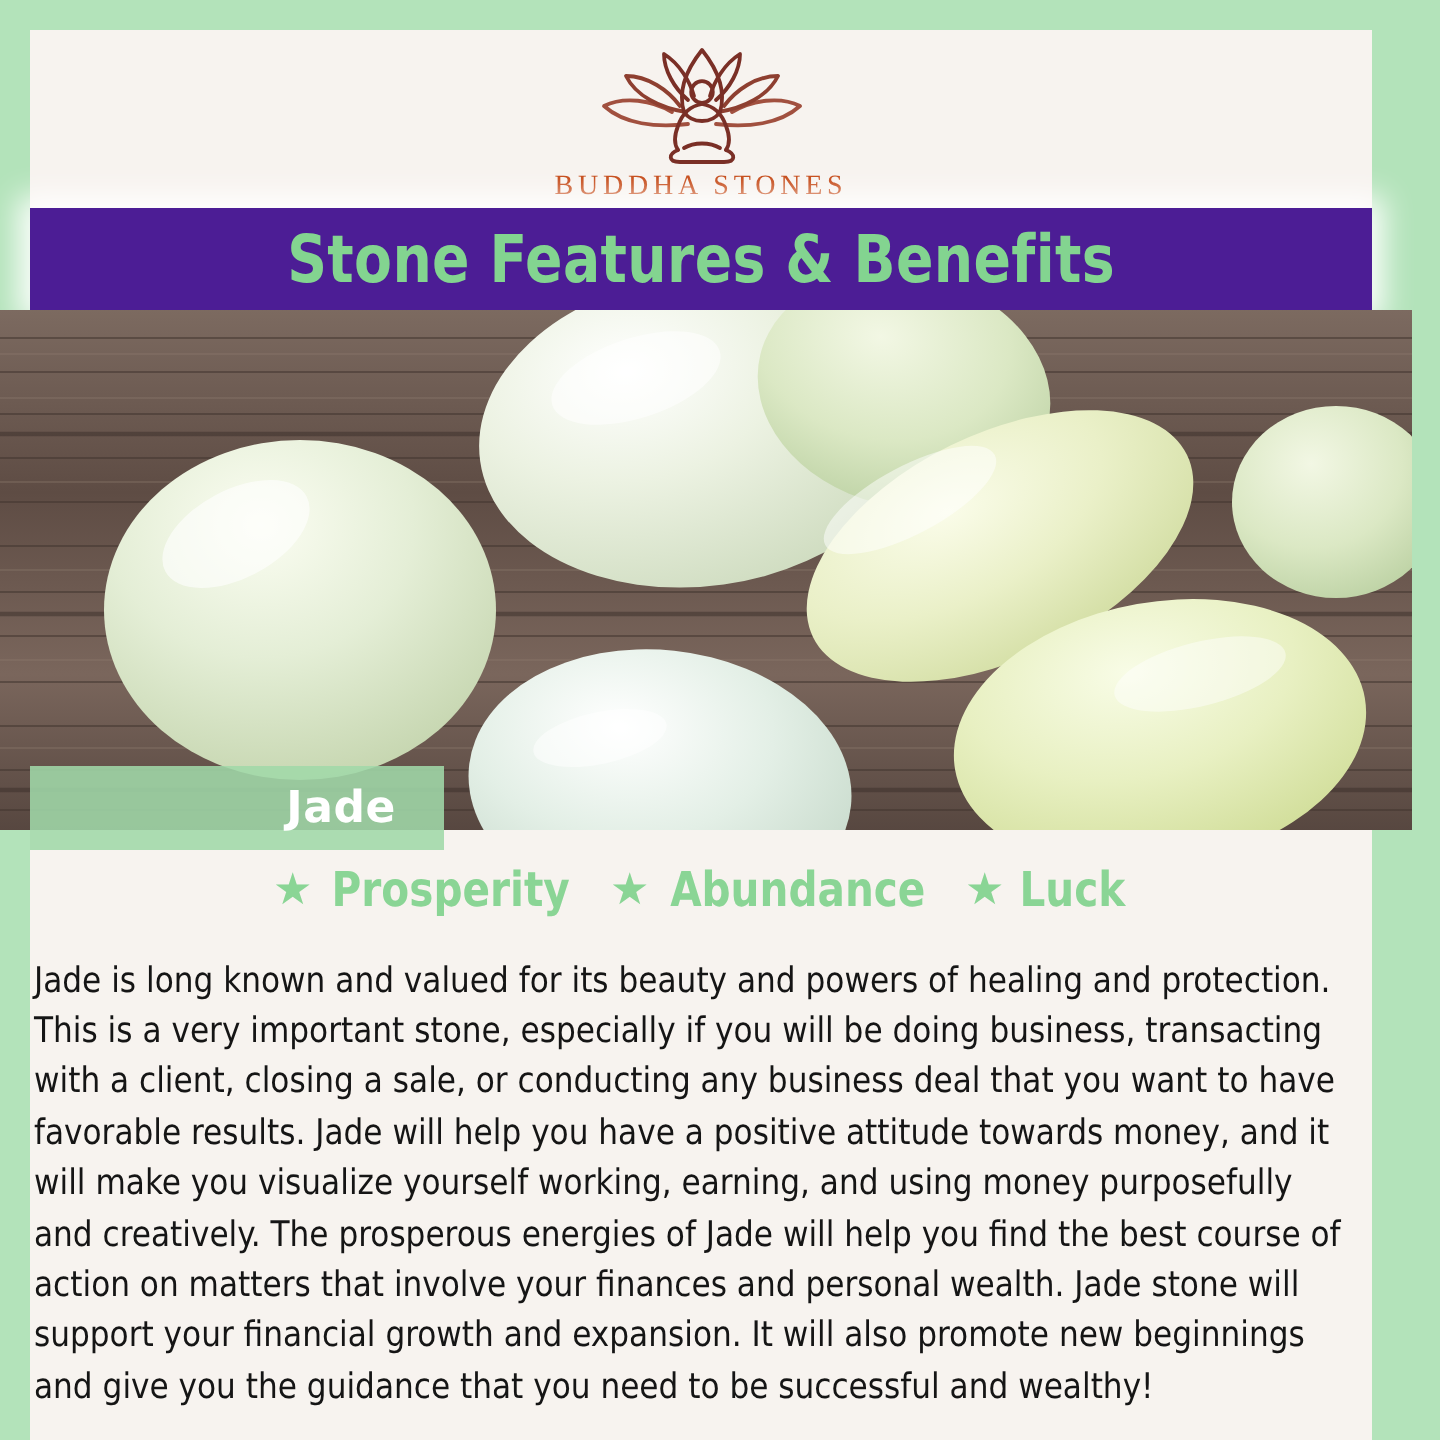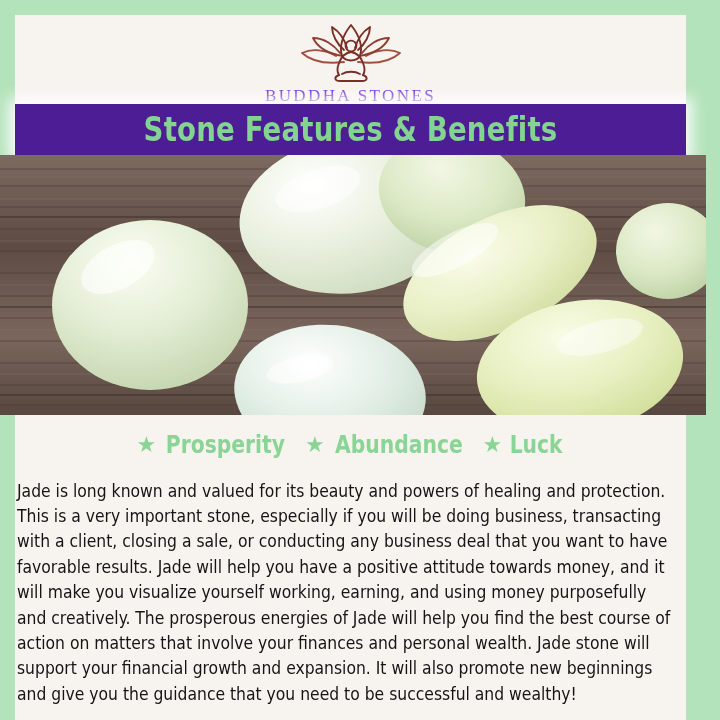--- a/index.html
+++ b/index.html
@@ -63,23 +63,23 @@
     box-sizing: border-box;
   }
   .logo-mark {
     width: 118px;
     height: 62px;
     display: block;
   }
   .brand-name {
     margin-top: 2px;
     font-family: "Liberation Serif", serif;
-    font-size: 17px;
+    font-size: 14px;
     letter-spacing: 2.4px;
-    color: #6d28d9;
+    color: #c2410c;
     font-weight: 400;
     white-space: nowrap;
   }
 
   
   .title-band {
     position: absolute;
     left: 15px;
     top: 104px;
     width: 671px;
@@ -307,20 +307,23 @@
       <ellipse cx="580" cy="212" rx="104" ry="66" fill="url(#st6)" transform="rotate(-10 580 212)"></ellipse>
       <ellipse cx="600" cy="182" rx="44" ry="16" fill="#ffffff" opacity="0.45" transform="rotate(-14 600 182)"></ellipse>
 
       <ellipse cx="330" cy="238" rx="96" ry="68" fill="url(#st5)" transform="rotate(6 330 238)"></ellipse>
       <ellipse cx="300" cy="214" rx="34" ry="13" fill="#ffffff" opacity="0.5" transform="rotate(-12 300 214)"></ellipse>
 
       <ellipse cx="668" cy="96" rx="52" ry="48" fill="url(#st3)"></ellipse>
     </svg>
   </div>
 
+  <div class="jade-band">
+    <span class="jade-label">Jade</span>
+  </div>
 
   <div class="benefits-row">
     <span class="benefit-item">
       <span class="star-icon">★</span>
       <span class="benefit-label">Prosperity</span>
     </span>
     <span class="benefit-item">
       <span class="star-icon">★</span>
       <span class="benefit-label">Abundance</span>
     </span>

